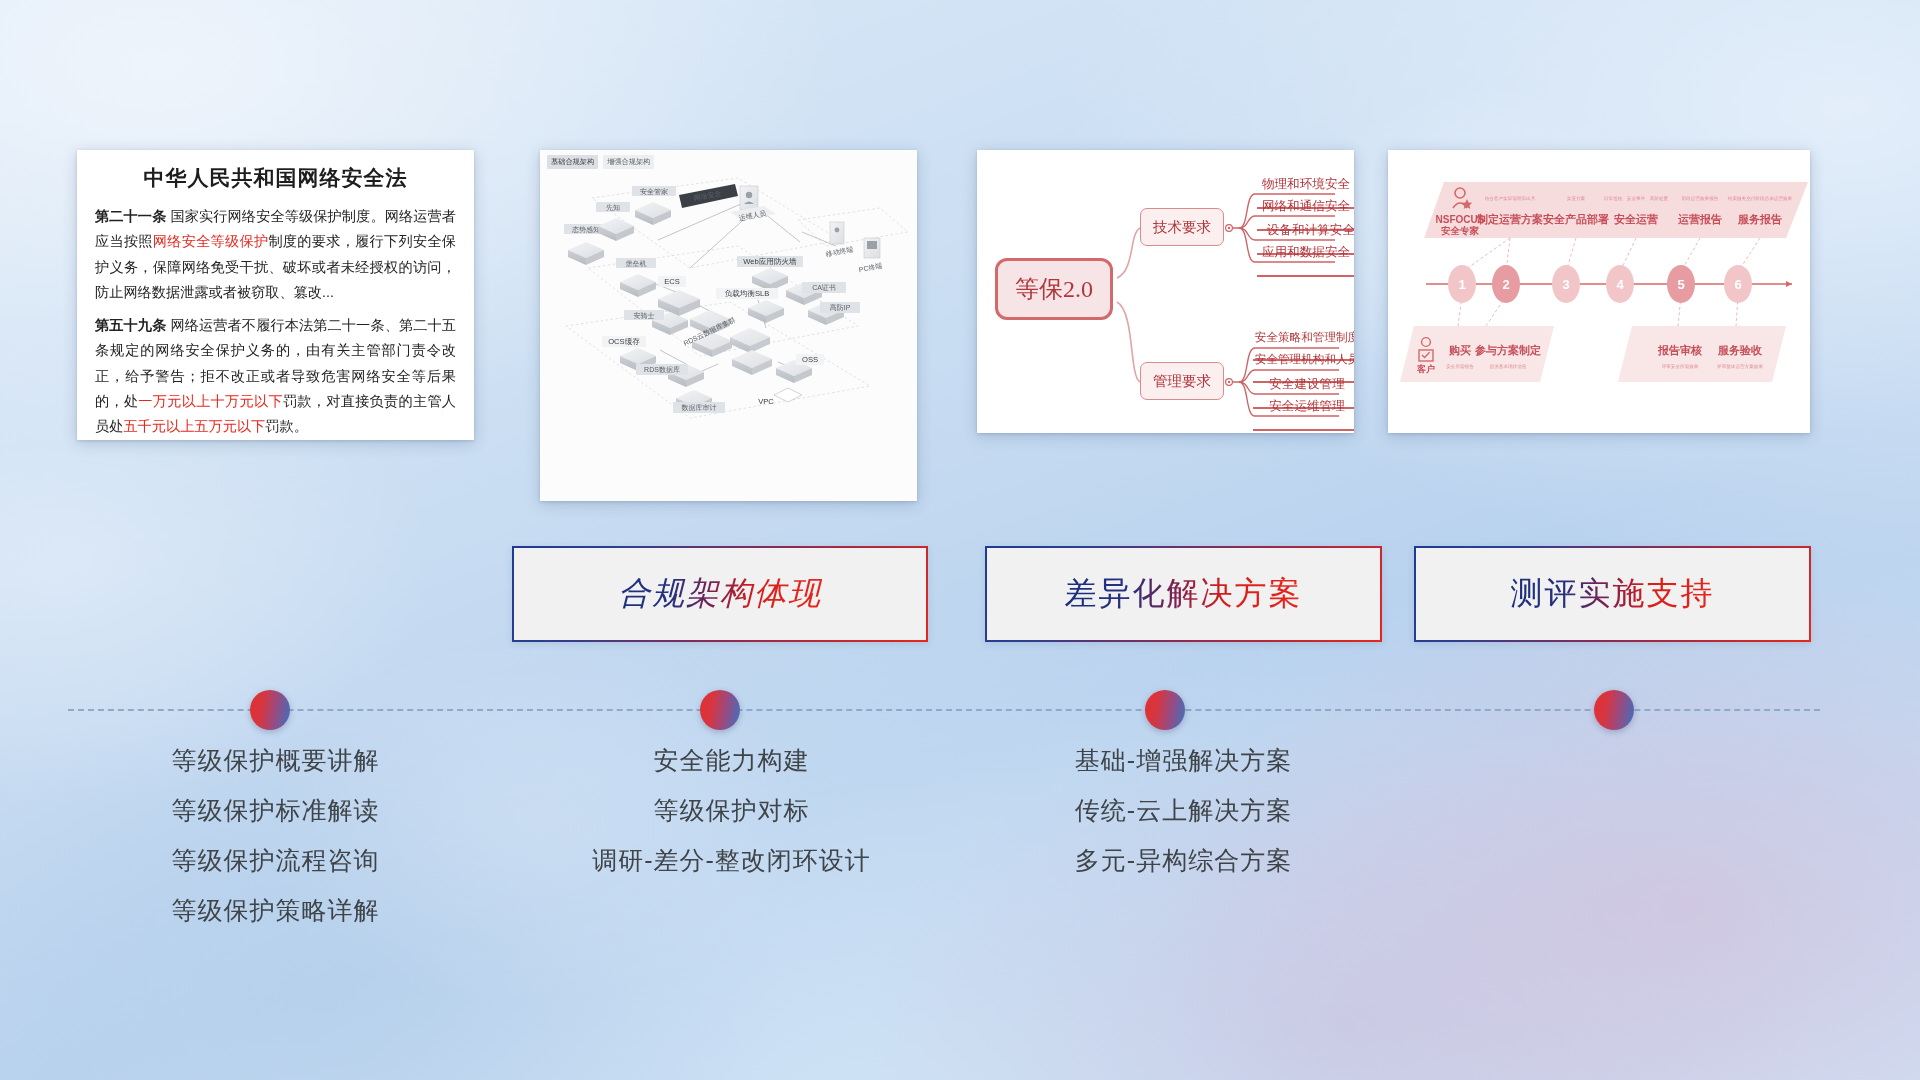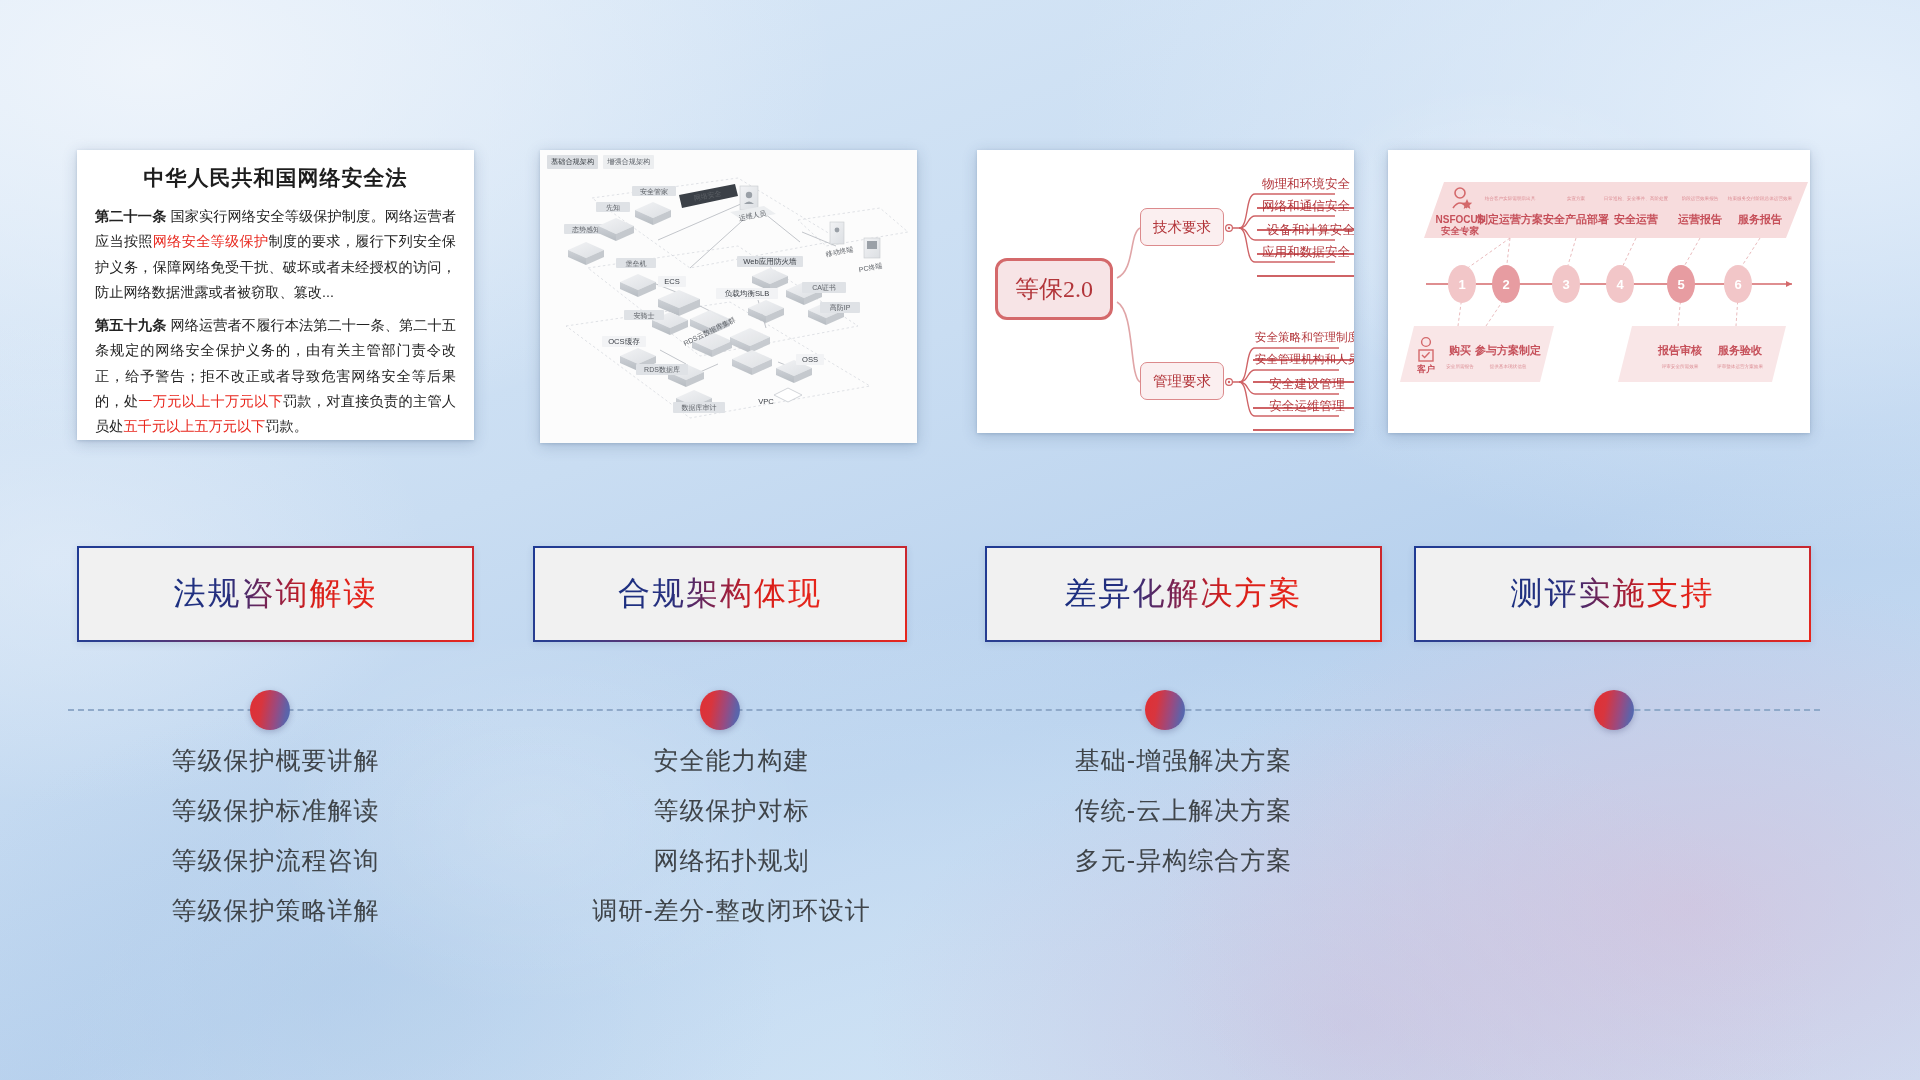--- a/index.html
+++ b/index.html
@@ -39,21 +39,21 @@
 
   
   .cards { position:absolute; top:150px; left:0; width:1920px; height:300px; }
   .card {
     position:absolute; top:0;
     background:#fff;
     box-shadow: 0 3px 14px rgba(40,70,110,.22), 0 1px 3px rgba(40,70,110,.18);
     overflow:hidden;
   }
   #card-1 { left:77px;   width:397px; height:290px; }
-  #card-2 { left:540px;  width:377px; height:293px; }
+  #card-2 { left:540px;  width:377px; height:351px; }
   #card-3 { left:977px;  width:377px; height:283px; }
   #card-4 { left:1388px; width:422px; height:283px; }
 
   
   .law { padding:14px 18px 10px 18px; }
   .law-title { text-align:center; font-size:21px; font-weight:bold; color:#1d1d1d; letter-spacing:1px; margin-bottom:12px; }
   .law-p { font-size:14.2px; line-height:1.78; color:#222; text-align:justify; margin-bottom:8px; }
   .law-art { font-weight:bold; }
   .law-red { color:#e8261c; }
 
@@ -112,21 +112,21 @@
     display:flex; align-items:center; justify-content:center;
     box-shadow: 0 2px 7px rgba(40,70,110,.13);
   }
   .tbtn span {
     font-size:32px; font-weight:500; letter-spacing:2px;
     background: linear-gradient(90deg,#1b2f80 0%,#27307f 26%,#8b2048 50%,#d81e18 68%,#e8261c 100%);
     -webkit-background-clip:text; background-clip:text; color:transparent;
     font-family:"Liberation Sans","DejaVu Sans",sans-serif;
   }
   #tbtn-1 { left:77px;   width:397px; }
-  #tbtn-2 { left:533px;  width:374px; }
+  #tbtn-2 { left:512px;  width:416px;font-style:italic; }
   #tbtn-3 { left:985px;  width:397px; }
   #tbtn-4 { left:1414px; width:397px; }
 
   
   .timeline { position:absolute; top:690px; left:0; width:1920px; height:40px; }
   .tl-line {
     position:absolute; top:19px; left:68px; width:1752px; height:0;
     border-top:2px dashed #8fa9c9;
   }
   .tl-dot {
@@ -491,23 +491,20 @@
           <text class="nsf-t" x="292" y="204" font-size="11" text-anchor="middle">报告审核</text>
           <text class="nsf-s" x="292" y="218" font-size="4.6" text-anchor="middle">评审安全所需效果</text>
           <text class="nsf-t" x="352" y="204" font-size="11" text-anchor="middle">服务验收</text>
           <text class="nsf-s" x="352" y="218" font-size="4.6" text-anchor="middle">评审整体运营方案效果</text>
         </svg>
       </div>
     </div>
   </div>
 
   <div class="titles">
-    <div class="tbtn" id="tbtn-1">
-      <span>法规咨询解读</span>
-    </div>
     <div class="tbtn" id="tbtn-2">
       <span>合规架构体现</span>
     </div>
     <div class="tbtn" id="tbtn-3">
       <span>差异化解决方案</span>
     </div>
     <div class="tbtn" id="tbtn-4">
       <span>测评实施支持</span>
     </div>
   </div>
@@ -523,21 +520,20 @@
   <div class="lists">
     <div class="lcol" id="lcol-1">
       <div class="li">等级保护概要讲解</div>
       <div class="li">等级保护标准解读</div>
       <div class="li">等级保护流程咨询</div>
       <div class="li">等级保护策略详解</div>
     </div>
     <div class="lcol" id="lcol-2">
       <div class="li">安全能力构建</div>
       <div class="li">等级保护对标</div>
-      <div class="li">网络拓扑规划</div>
       <div class="li">调研-差分-整改闭环设计</div>
     </div>
     <div class="lcol" id="lcol-3">
       <div class="li">基础-增强解决方案</div>
       <div class="li">传统-云上解决方案</div>
       <div class="li">多元-异构综合方案</div>
     </div>
 
   </div>
 

